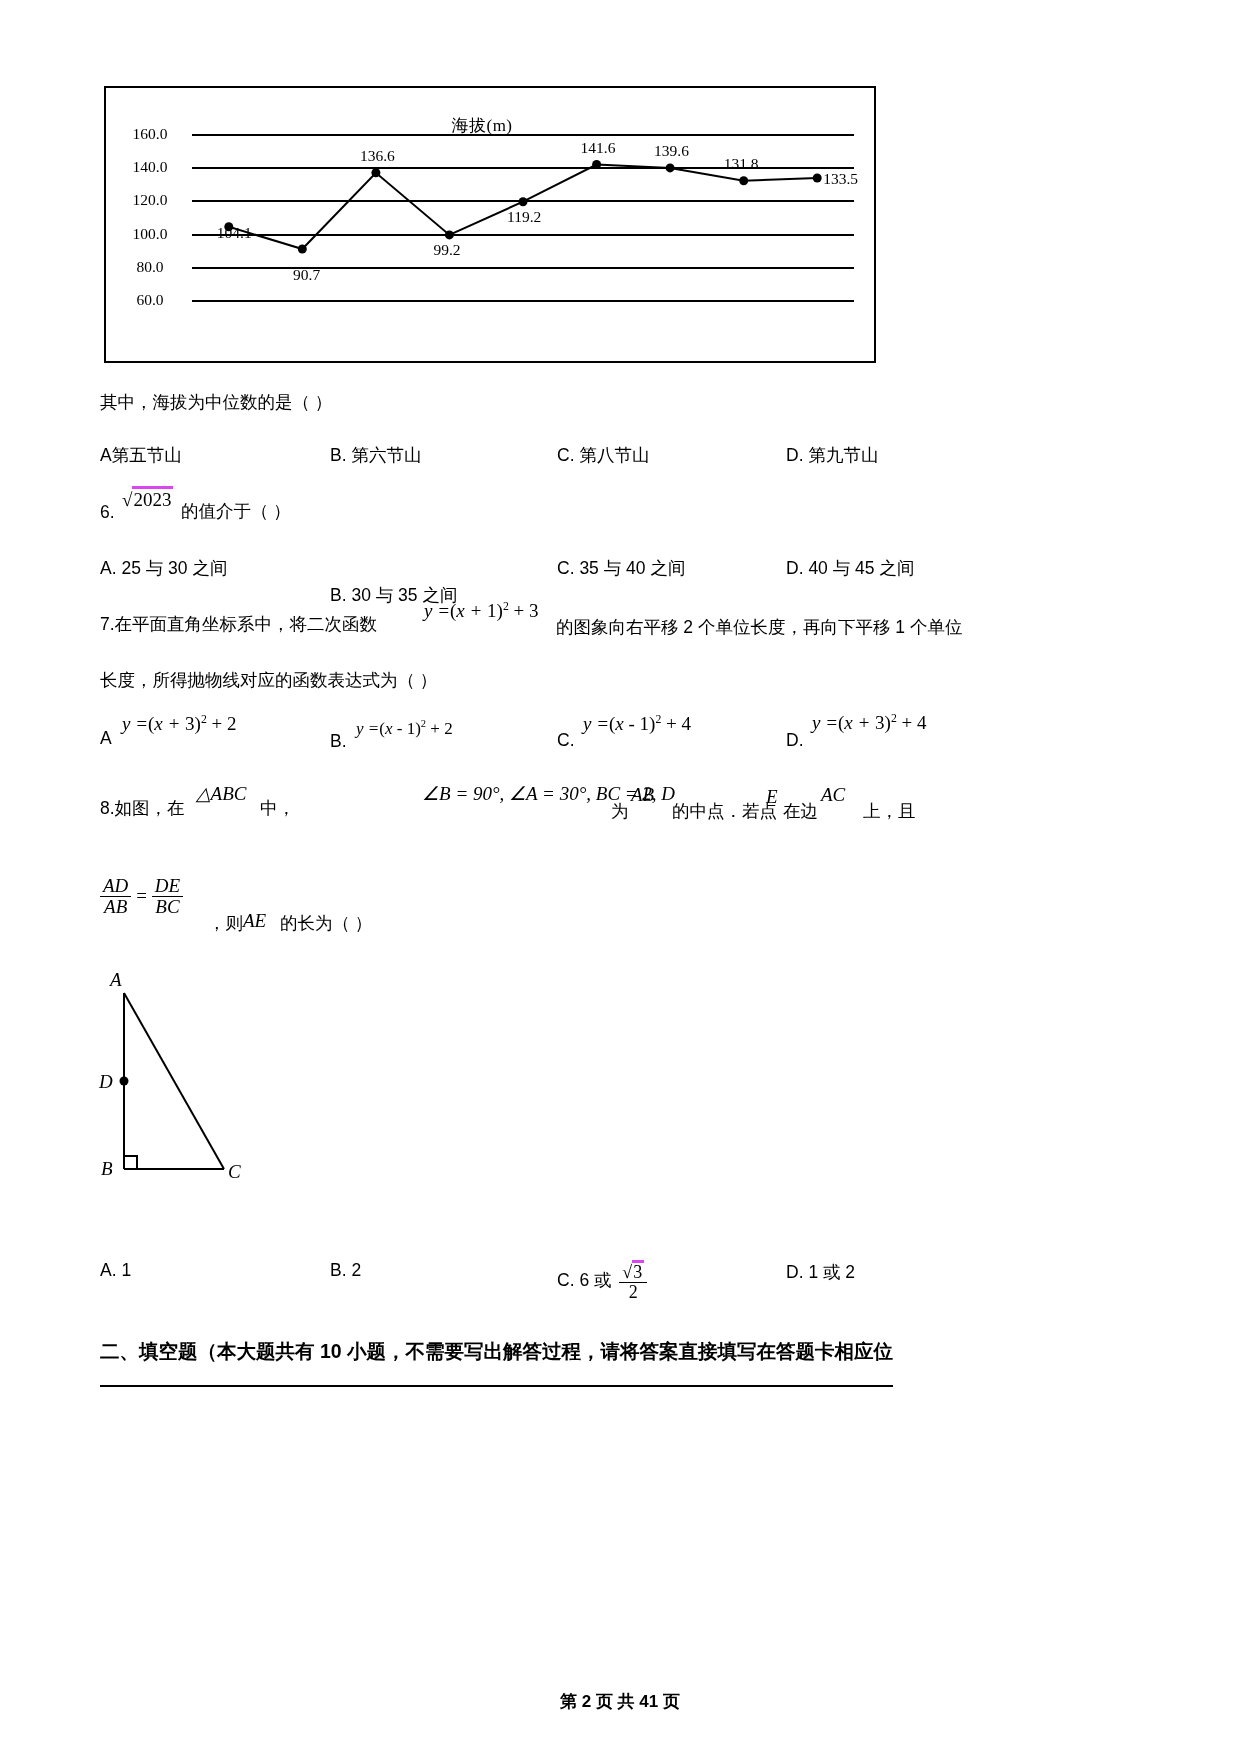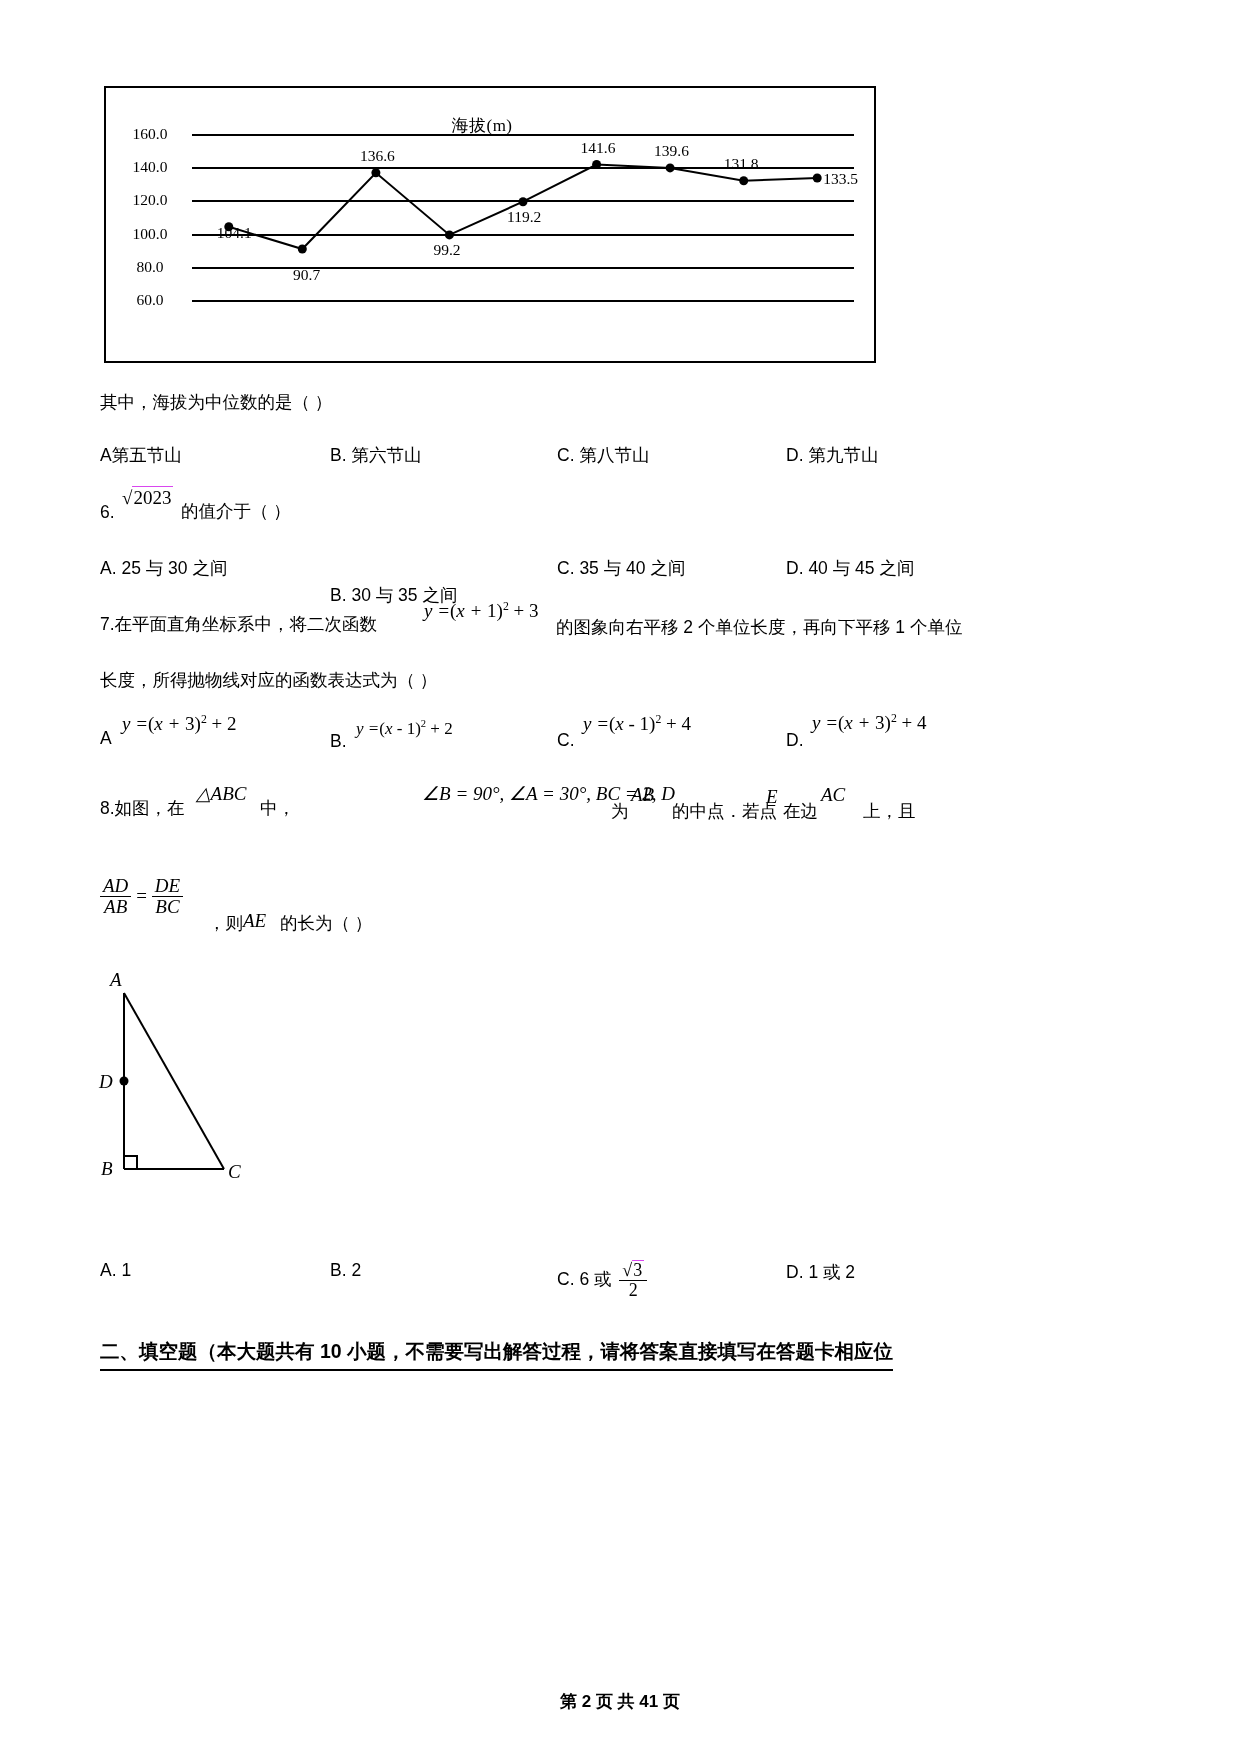--- a/index.html
+++ b/index.html
@@ -126,21 +126,21 @@
 
   
   .sqrt {
     display: inline-block;
     position: relative;
     font-style: normal;
     font-family: "Liberation Serif", serif;
   }
   .sqrt > .radicand {
     display: inline-block;
-    border-top: 1px solid #d946ef;
+    border-top: 3px solid #d946ef;
     padding: 0 2px 0 1px;
   }
   .radsign { font-style: normal; }
 
   
   .frac {
     display: inline-block;
     vertical-align: middle;
     text-align: center;
     font-style: italic;
@@ -169,21 +169,21 @@
   
   .section-head {
     position: absolute;
     left: 100px;
     top: 1338px;
     font-family: "Liberation Sans", sans-serif;
     font-size: 19.5px;
     font-weight: bold;
     white-space: nowrap;
     border-bottom: 2px solid #000;
-    padding-bottom: 4px;
+    padding-bottom: 20px;
   }
 
   .footer {
     position: absolute;
     left: 0;
     right: 0;
     top: 1690px;
     text-align: center;
     font-family: "Liberation Sans", sans-serif;
     font-size: 17px;

